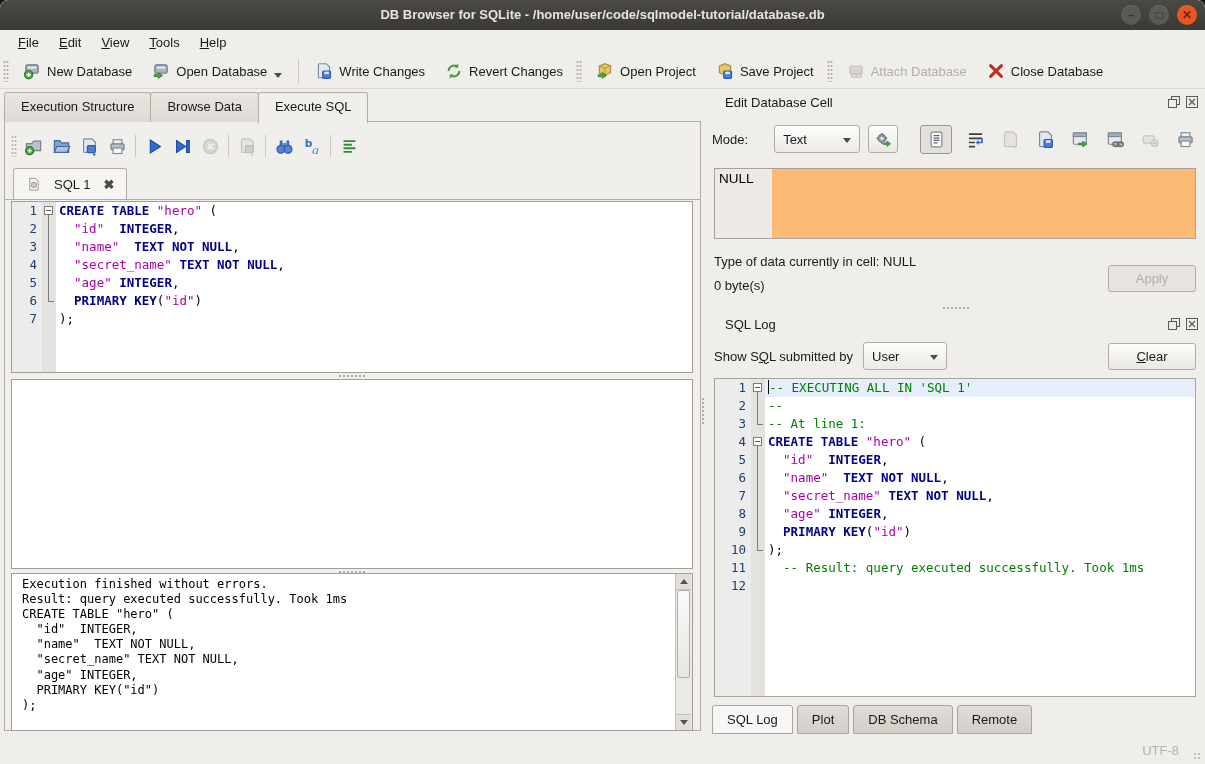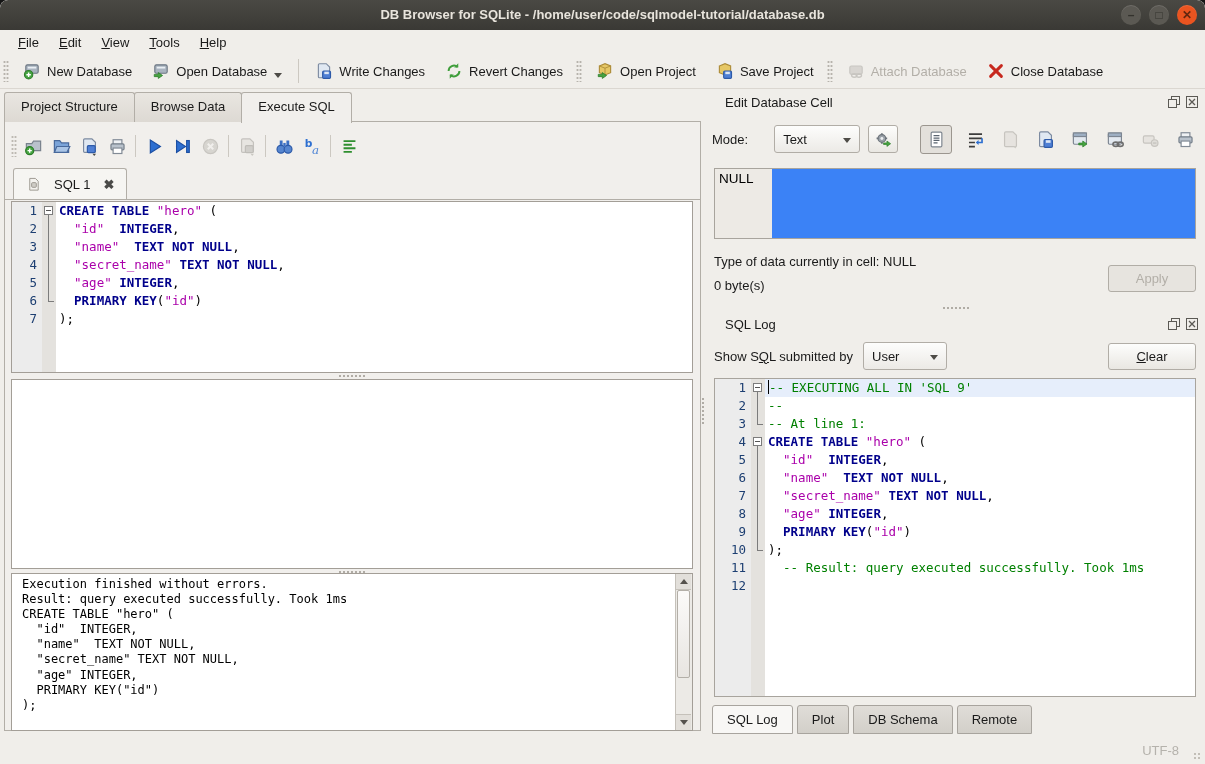--- a/index.html
+++ b/index.html
@@ -116,21 +116,21 @@
   .combo .ddcaret{margin:2px 0 0 0;}
   .btnface{height:28px;border:1px solid #b1ada6;border-radius:3px;background:linear-gradient(#fdfdfc,#e9e7e2);display:flex;align-items:center;justify-content:center;box-sizing:border-box;}
   .pushbtn{width:88px;height:27px;font-size:13px;}
   .pushbtn.disabled{color:#b3afa8;background:#e7e4df;}
   .iconbar{display:flex;align-items:center;gap:11px;margin-left:auto;}
   .ibtn{width:24px;height:24px;display:flex;align-items:center;justify-content:center;}
   .ibtn svg{width:19px;height:19px;}
   .ibtn.pressed{width:30px;height:27px;border:1px solid #9b968f;border-radius:3px;background:#e3e0db;}
   .ibtn.disabled svg{opacity:.42;}
 
-  .cellbox{position:absolute;left:8px;right:9px;top:80px;height:71px;border:1px solid #a8a49d;background:#3b82f6;box-sizing:border-box;}
+  .cellbox{position:absolute;left:8px;right:9px;top:80px;height:71px;border:1px solid #a8a49d;background:#fdba74;box-sizing:border-box;}
   .cellgutter{position:absolute;left:0;top:0;bottom:0;width:57px;background:#edeae5;}
   .cellnull{position:absolute;left:4px;top:2px;font-size:13.5px;color:#000;}
 
   .typerow{position:absolute;left:8px;top:166px;font-size:13px;}
   .sizerow{position:absolute;left:8px;top:190px;font-size:13px;text-align:right;}
   .applybtn{position:absolute;right:9px;top:177px;}
 
   .docksplit{position:absolute;left:0;right:0;top:216px;height:8px;}
   .docksplit::after{content:"";position:absolute;left:50%;top:3px;width:26px;margin-left:-13px;border-top:2px dotted #b0aca5;}
 
@@ -255,21 +255,21 @@
       <span class="ticon">
           <svg viewBox="0 0 16 16">
             <path d="M3.2 3.2l9.6 9.6M12.8 3.2L3.2 12.8" stroke="#c7281e" stroke-width="2.6" stroke-linecap="round"></path>
           </svg>
         </span>
       <span class="tlabel">Close Database</span>
     </div>
   </div>
 
   <div class="maintabs">
-    <div class="mtab">Project Structure</div>
+    <div class="mtab">Execution Structure</div>
     <div class="mtab">Browse Data</div>
     <div class="mtab active">Execute SQL</div>
   </div>
 
   <div class="leftframe">
 
     <div class="sqltoolbar">
       <span class="shandle"></span>
       <div class="sbtn">
           <svg viewBox="0 0 16 16">
@@ -511,21 +511,21 @@
       <span style="margin-right:10px;">Show S<u>Q</u>L submitted by</span>
       <div class="combo" style="width:84px;">
         <span class="cval">User</span>
         <span class="ddcaret"></span>
       </div>
       <div class="btnface pushbtn" style="margin-left:auto;"><u>C</u>lear</div>
     </div>
 
     <div class="logbox">
       <div class="codebox g36">
-          <div class="crow"><span class="ln">1</span><span class="fold"><i class="fv down"></i><i class="fbox"></i></span><span class="ct hl"><i class="caret-bar"></i><span class="c-cm">-- EXECUTING ALL IN 'SQL 9'</span></span></div>
+          <div class="crow"><span class="ln">1</span><span class="fold"><i class="fv down"></i><i class="fbox"></i></span><span class="ct hl"><i class="caret-bar"></i><span class="c-cm">-- EXECUTING ALL IN 'SQL 1'</span></span></div>
           <div class="crow"><span class="ln">2</span><span class="fold"><i class="fv full"></i></span><span class="ct"><span class="c-cm">--</span></span></div>
           <div class="crow"><span class="ln">3</span><span class="fold"><i class="fv up"></i><i class="fh"></i></span><span class="ct"><span class="c-cm">-- At line 1:</span></span></div>
           <div class="crow"><span class="ln">4</span><span class="fold"><i class="fv down"></i><i class="fbox"></i></span><span class="ct"><span class="c-kw">CREATE TABLE </span><span class="c-id">"hero"</span><span class="c-pl"> (</span></span></div>
           <div class="crow"><span class="ln">5</span><span class="fold"><i class="fv full"></i></span><span class="ct"><span class="c-pl">  </span><span class="c-id">"id"</span><span class="c-pl">  </span><span class="c-kw">INTEGER</span><span class="c-pl">,</span></span></div>
           <div class="crow"><span class="ln">6</span><span class="fold"><i class="fv full"></i></span><span class="ct"><span class="c-pl">  </span><span class="c-id">"name"</span><span class="c-pl">  </span><span class="c-kw">TEXT NOT NULL</span><span class="c-pl">,</span></span></div>
           <div class="crow"><span class="ln">7</span><span class="fold"><i class="fv full"></i></span><span class="ct"><span class="c-pl">  </span><span class="c-id">"secret_name"</span><span class="c-pl"> </span><span class="c-kw">TEXT NOT NULL</span><span class="c-pl">,</span></span></div>
           <div class="crow"><span class="ln">8</span><span class="fold"><i class="fv full"></i></span><span class="ct"><span class="c-pl">  </span><span class="c-id">"age"</span><span class="c-pl"> </span><span class="c-kw">INTEGER</span><span class="c-pl">,</span></span></div>
           <div class="crow"><span class="ln">9</span><span class="fold"><i class="fv full"></i></span><span class="ct"><span class="c-pl">  </span><span class="c-kw">PRIMARY KEY</span><span class="c-pl">(</span><span class="c-id">"id"</span><span class="c-pl">)</span></span></div>
           <div class="crow"><span class="ln">10</span><span class="fold"><i class="fv up"></i><i class="fh"></i></span><span class="ct"><span class="c-pl">);</span></span></div>
           <div class="crow"><span class="ln">11</span><span class="fold"></span><span class="ct"><span class="c-pl">  </span><span class="c-cm">-- Result: query executed successfully. Took 1ms</span></span></div>

